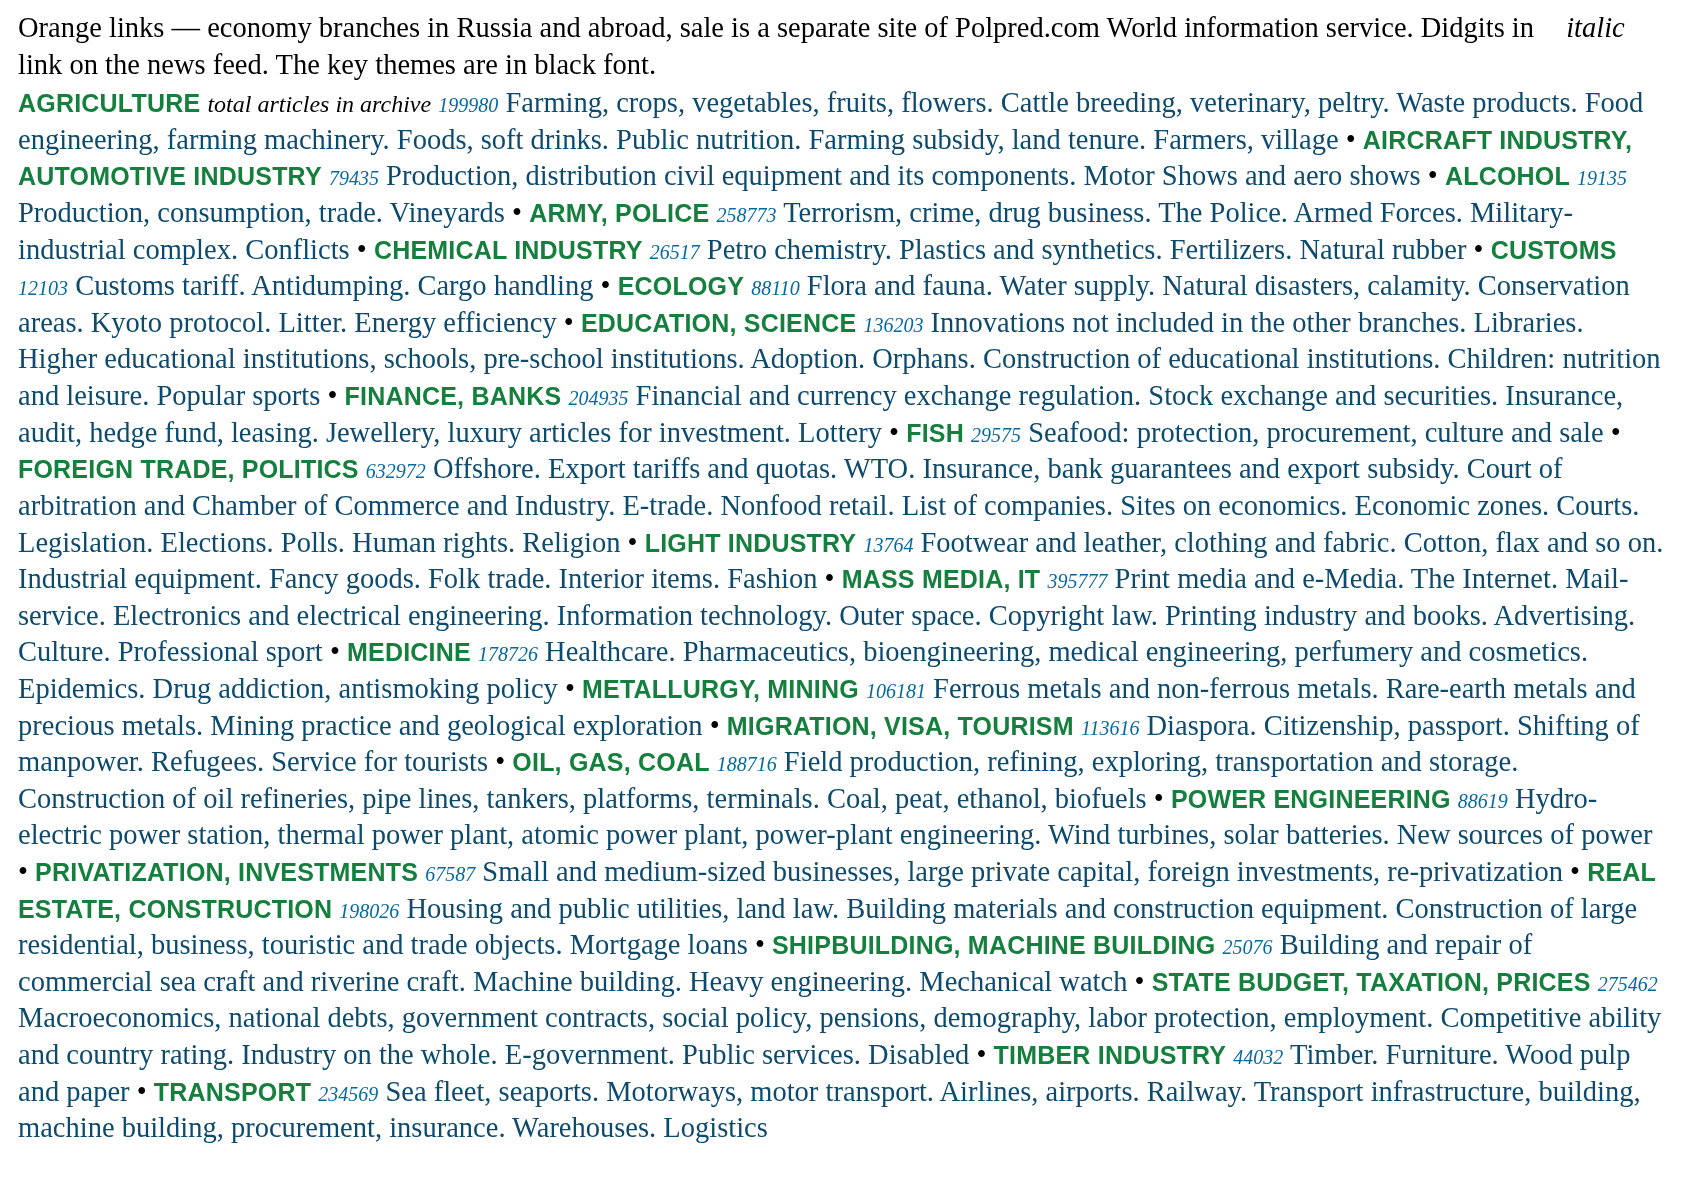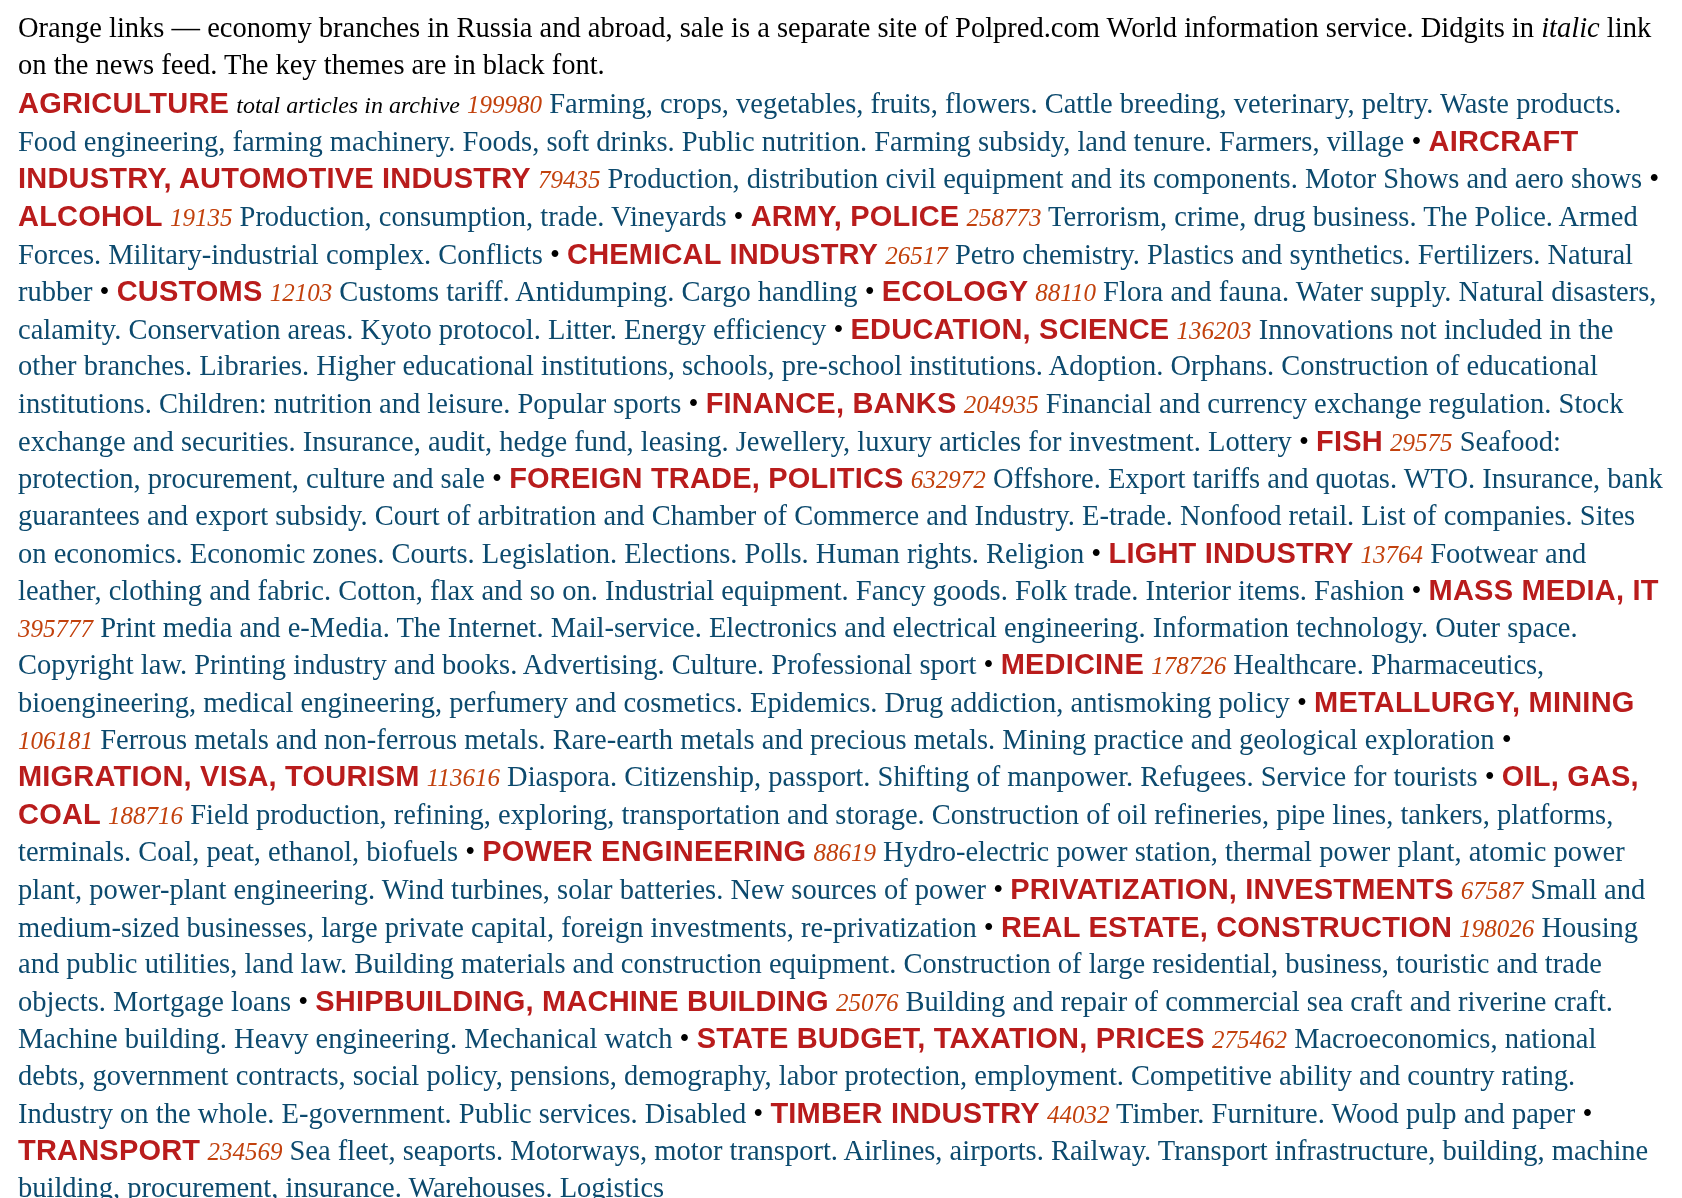--- a/index.html
+++ b/index.html
@@ -18,39 +18,40 @@
     padding: 10px 18px 6px 18px;
     width: 1682px;
   }
   .intro {
     font-size: 28.5px;
     line-height: 1.285;
     margin: 0 0 2px 0;
   }
   .intro em {
     font-style: italic;
+    margin-left: 25px;
   }
   .flow {
     font-size: 28.5px;
     line-height: 1.285;
     margin: 0;
     text-align: left;
   }
   .branch {
     font-family: "Liberation Sans", sans-serif;
     font-weight: bold;
-    color: #b91c1c;
-    font-size: 29px;
+    color: #15803d;
+    font-size: 25px;
     letter-spacing: 0.2px;
   }
   .count {
     font-family: "Liberation Serif", serif;
     font-style: italic;
-    color: #c2410c;
-    font-size: 25px;
+    color: #0369a1;
+    font-size: 20px;
   }
   .label-total {
     font-style: italic;
     font-size: 24px;
     margin-top: 21px;
   }
   .sep {
     color: #000;
   }
   .desc {

